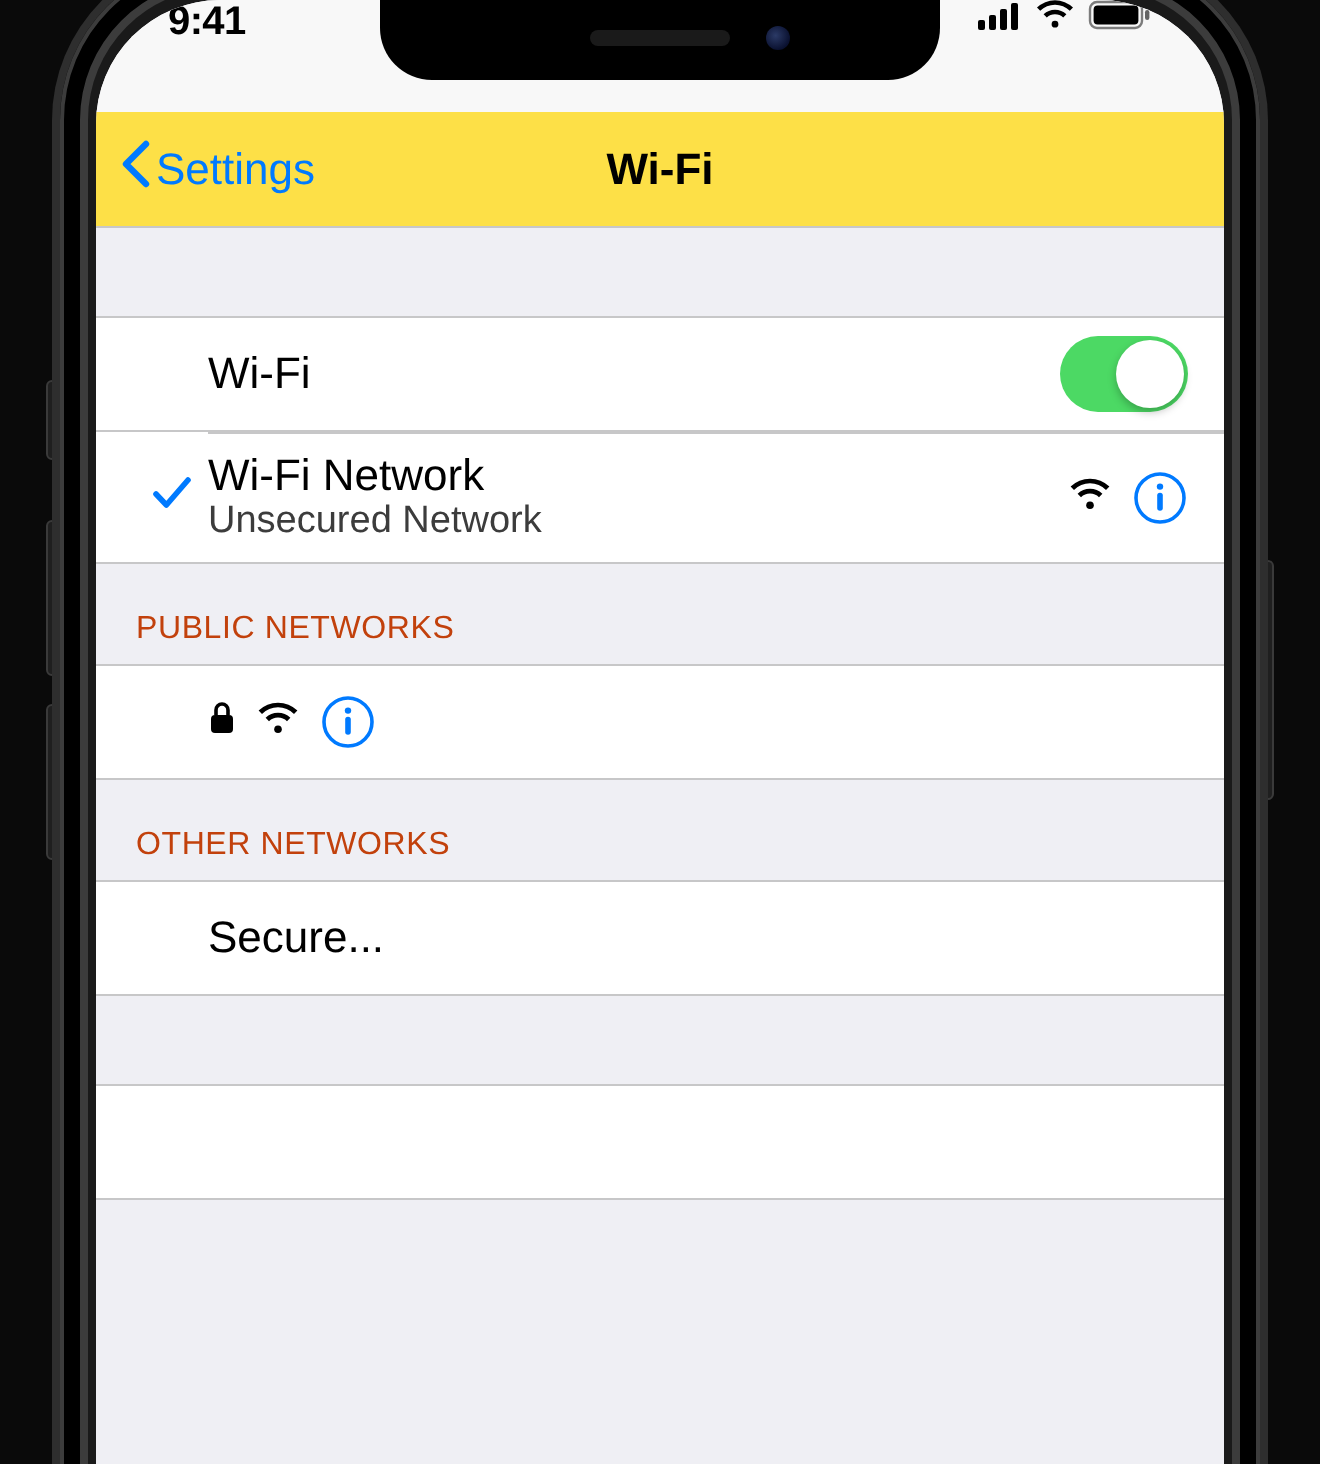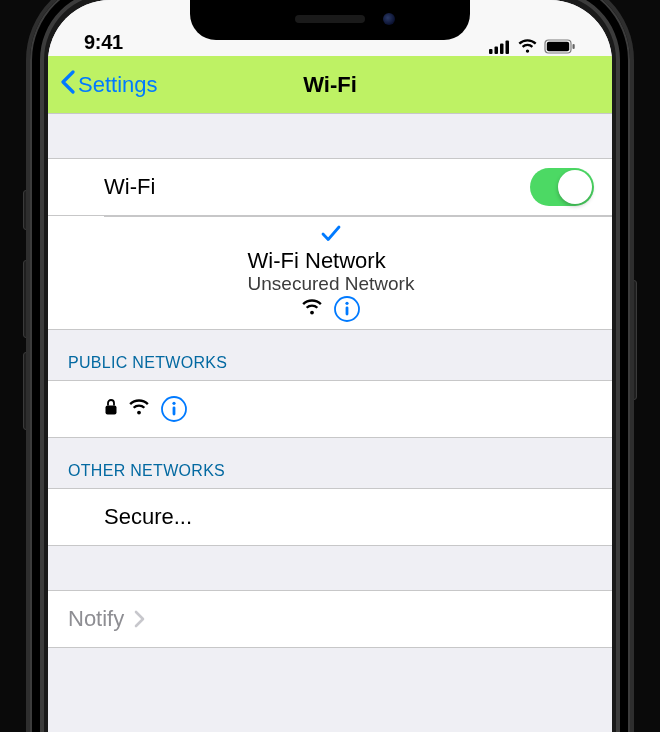--- a/index.html
+++ b/index.html
@@ -69,52 +69,52 @@
   .notch .cam {
     width:12px; height:12px; border-radius:50%;
     background: radial-gradient(circle at 40% 40%, #2b3a66 0%, #0a1130 70%);
     position:absolute; right:75px; top:15px;
   }
 
   .status-bar {
     height: 56px;
     display: flex;
     justify-content: space-between;
-    align-items: flex-end;
+    align-items: flex-start;
     padding: 0 36px 2px 36px;
     background: #f8f8f8;
   }
   .status-time { font-weight: 600; font-size: 20px; letter-spacing: -0.3px; }
   .status-right { display:flex; align-items:center; gap:6px; }
   .status-right svg { display:block; }
 
   .nav-bar {
     height: 58px;
-    background: #bef264;
+    background: #fde047;
     border-bottom: 1px solid #c7c7c8;
     position: relative;
     display:flex;
     align-items:center;
   }
   .back-btn {
     display:flex; align-items:center; gap:2px;
     color:#007aff; font-size:22px; padding-left:12px;
     cursor:pointer;
   }
   .nav-title {
     position:absolute; left:0; right:0; text-align:center;
     font-size:22px; font-weight:600; color:#000;
     pointer-events:none;
   }
 
   .content { background:#efeff4; }
 
   .group-gap { height: 44px; }
   .group-header {
-    font-size: 16px; color:#0369a1; letter-spacing:0.3px;
+    font-size: 16px; color:#c2410c; letter-spacing:0.3px;
     padding: 24px 20px 8px 20px;
     text-transform: uppercase;
   }
 
   .cell {
     background:#fff;
     border-top:1px solid #c7c7c8;
     border-bottom:1px solid #c7c7c8;
     min-height: 58px;
     display:flex; align-items:center;
@@ -135,21 +135,21 @@
     width:64px; height:38px; border-radius:19px; background:#4cd964; position:relative;
   }
   .switch .knob {
     position:absolute; right:2px; top:2px; width:34px; height:34px; background:#fff;
     border-radius:50%; box-shadow:0 2px 4px rgba(0,0,0,.25);
   }
 
   .info-btn svg { display:block; }
   .chevron svg { display:block; }
 
-  .cell.twoline { min-height: 66px; padding-top:6px; padding-bottom:6px;flex-direction:column; }
+  .cell.twoline { min-height: 66px; padding-top:6px; padding-bottom:6px; }
 </style>
 </head>
 <body>
 
 <div class="side-btn left1"></div>
 <div class="side-btn left2"></div>
 <div class="side-btn left3"></div>
 <div class="side-btn right1"></div>
 
 <div class="phone-frame"></div>
@@ -281,25 +281,17 @@
     <div class="cell">
       <div class="left-col"></div>
       <div class="label-col">
         <span class="label">Secure...</span>
       </div>
     </div>
 
     <div class="group-gap"></div>
 
     <div class="cell">
-      <div class="accessory-col">
-        <span>Notify</span>
-        <span class="chevron">
-          <svg width="11" height="18" viewBox="0 0 11 18">
-            <path d="M2 2 L9 9 L2 16" fill="none" stroke="#c7c7cc" stroke-width="2.6" stroke-linecap="round" stroke-linejoin="round"></path>
-          </svg>
-        </span>
-      </div>
     </div>
 
   </div>
 
 </div>
 
 </body></html>

